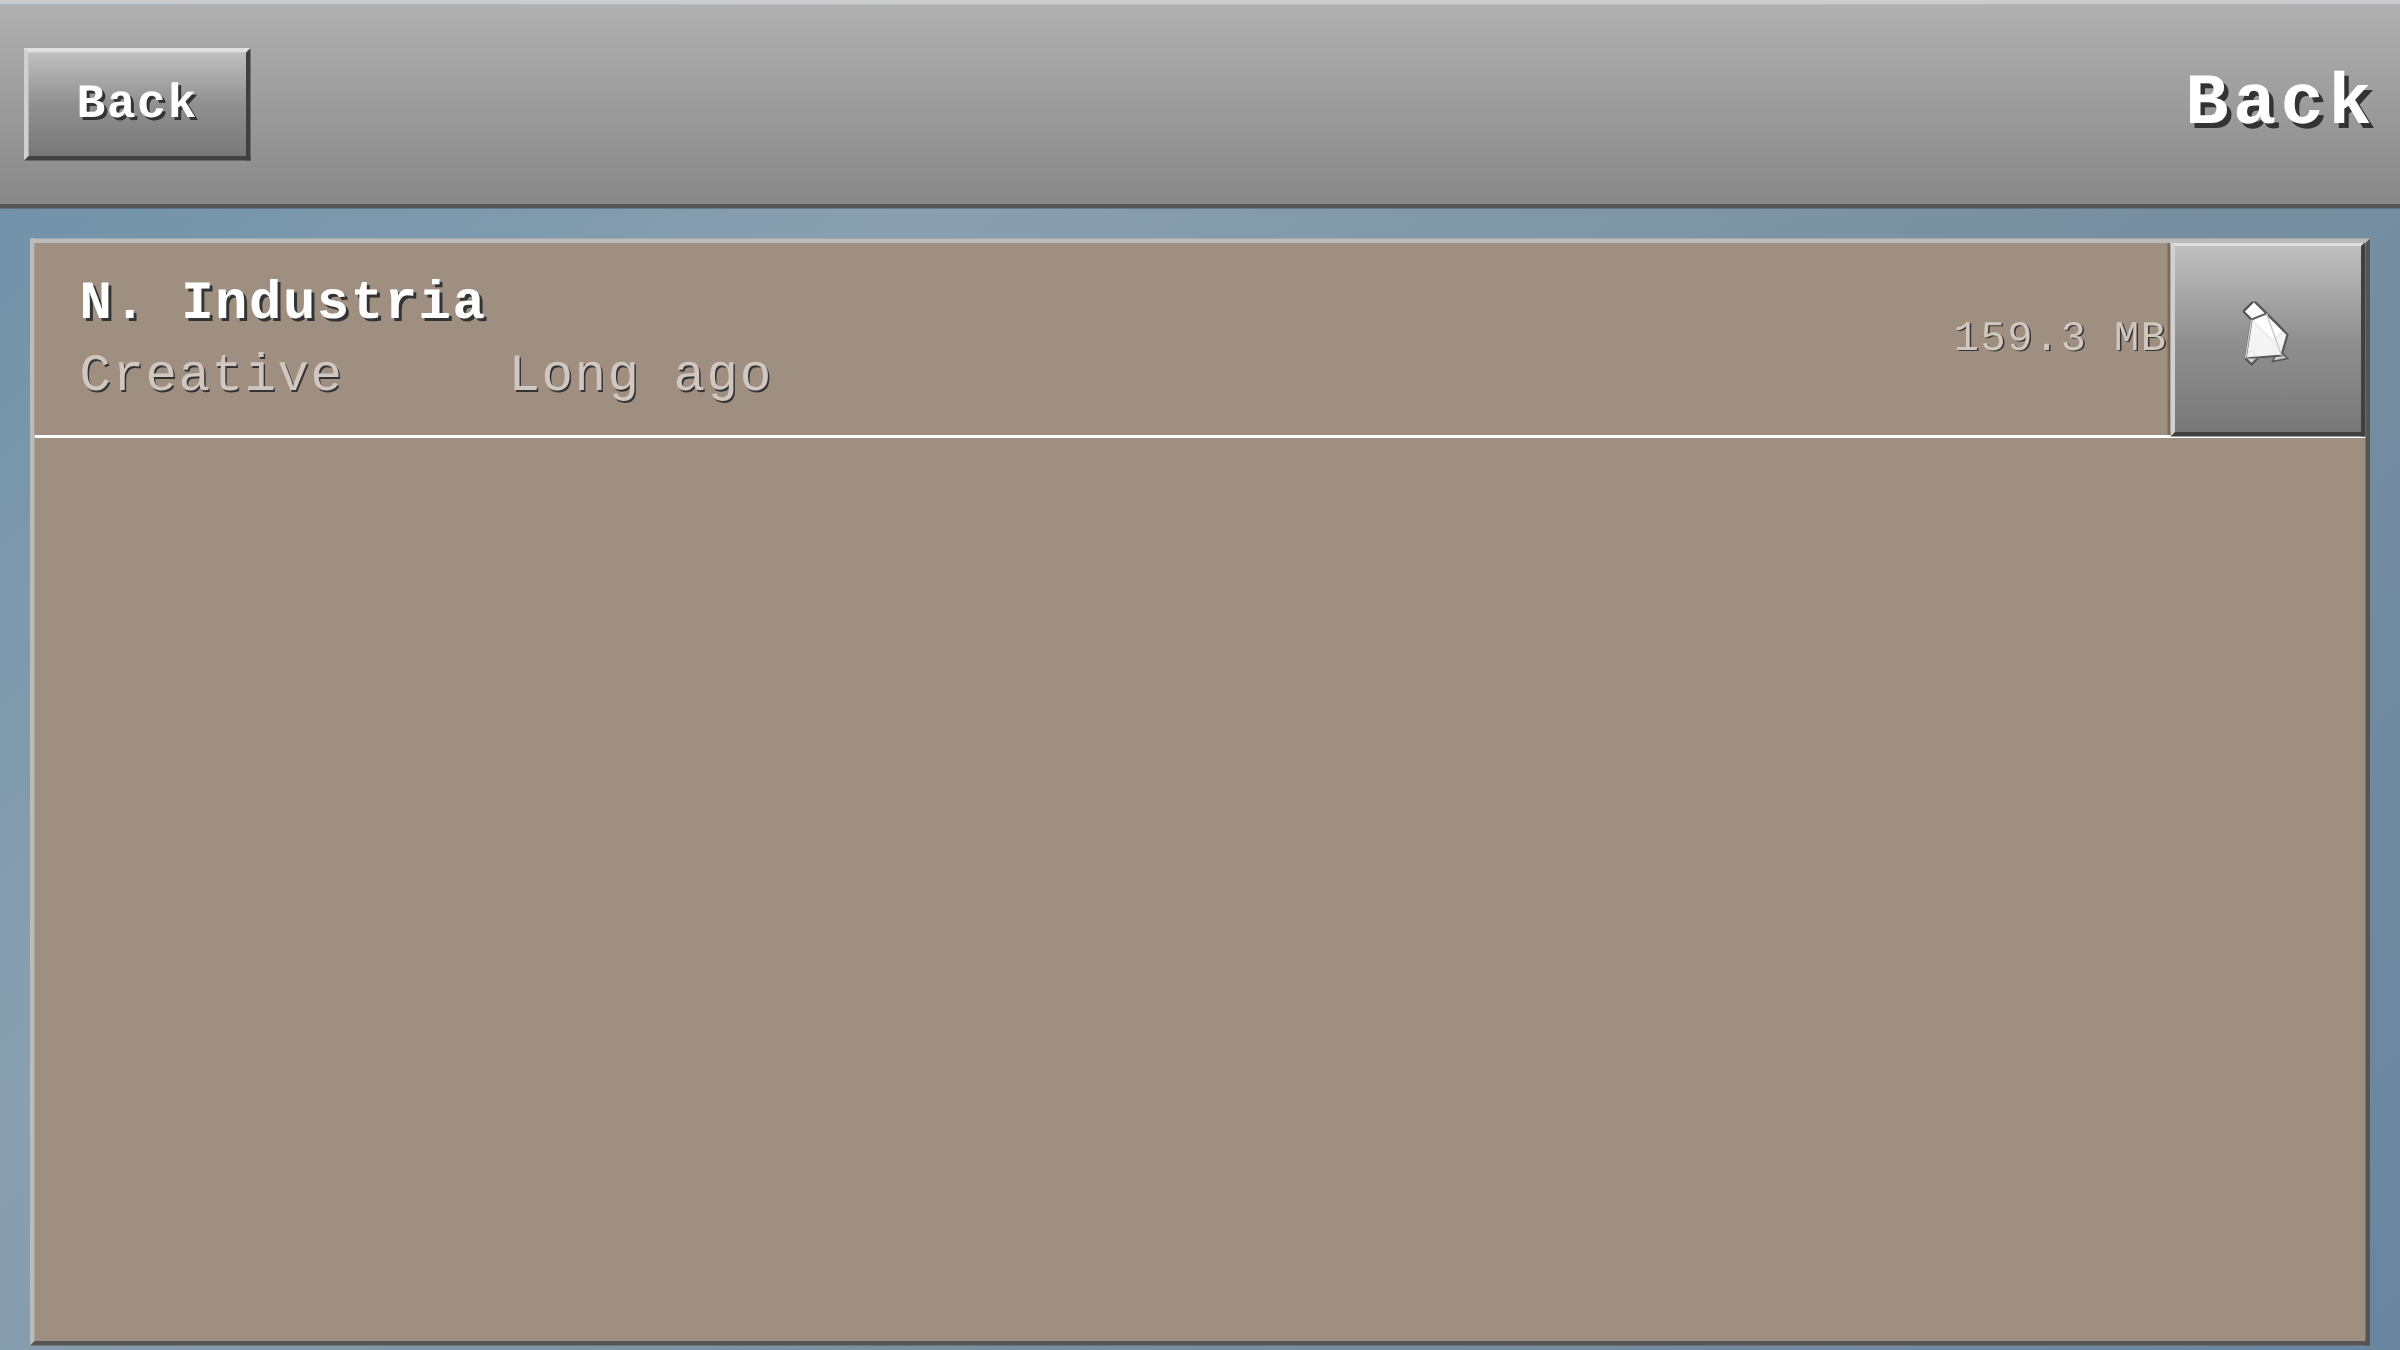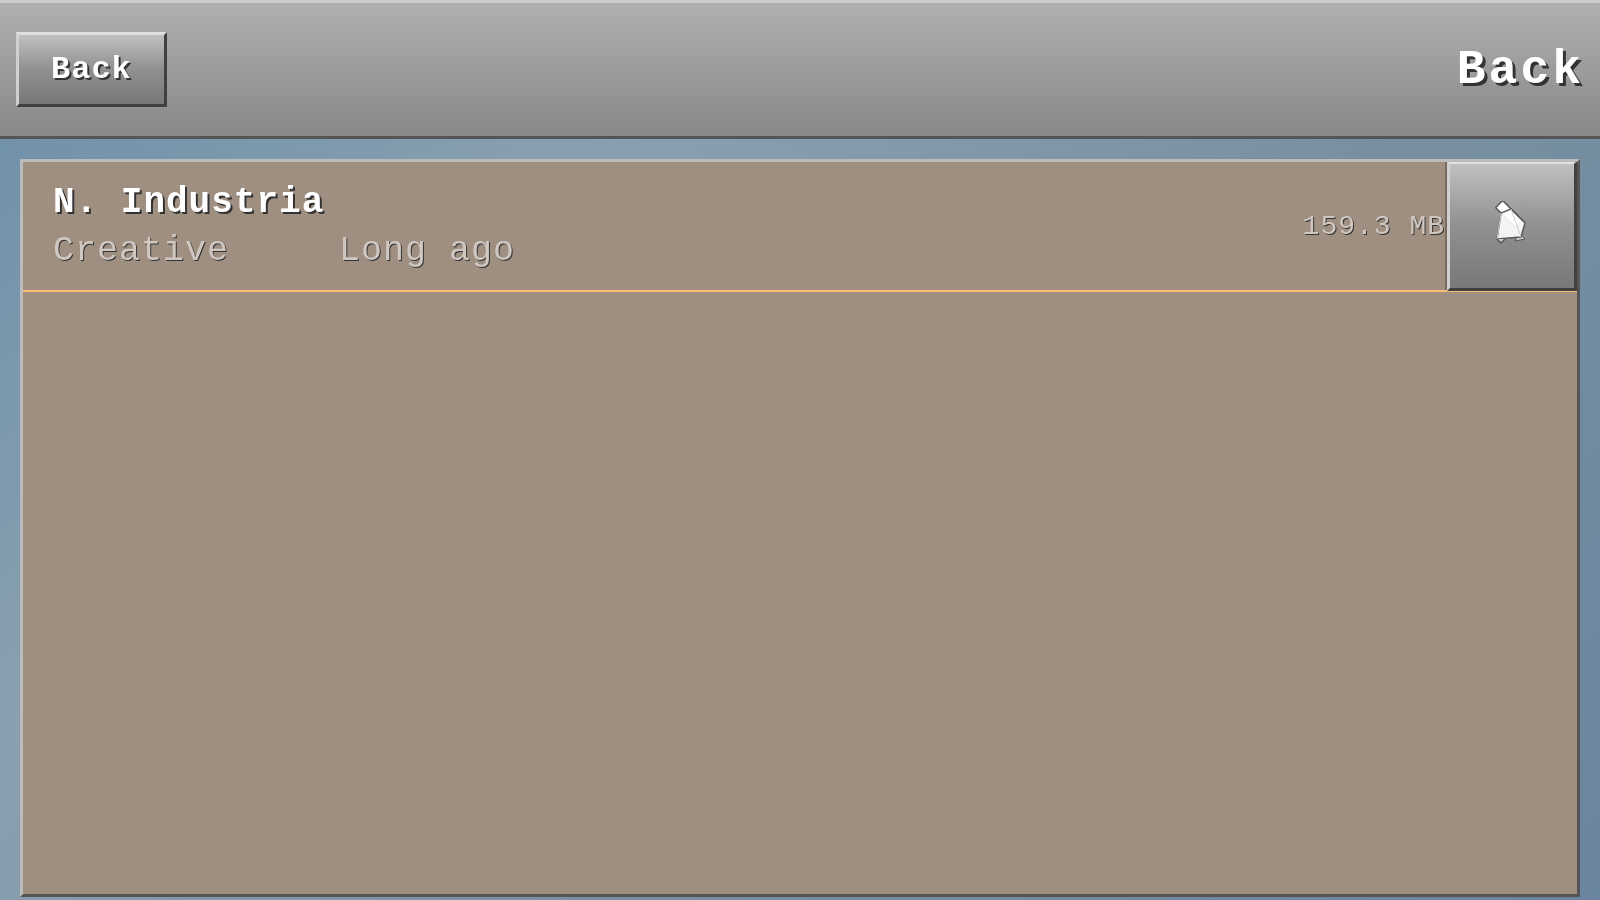--- a/index.html
+++ b/index.html
@@ -78,21 +78,21 @@
       border-left: 3px solid #bbbbbb;
       height: calc(900px - 112px - 50px);
       overflow: hidden;
     }
 
     
     .world-item {
       display: flex;
       align-items: center;
       background: #9e8f80;
-      border-bottom: 2px solid #fdba74;
+      border-bottom: 2px solid #ffffff;
       height: 130px;
       cursor: pointer;
       position: relative;
     }
 
     .world-info {
       flex: 1;
       padding: 20px 30px;
     }
 

